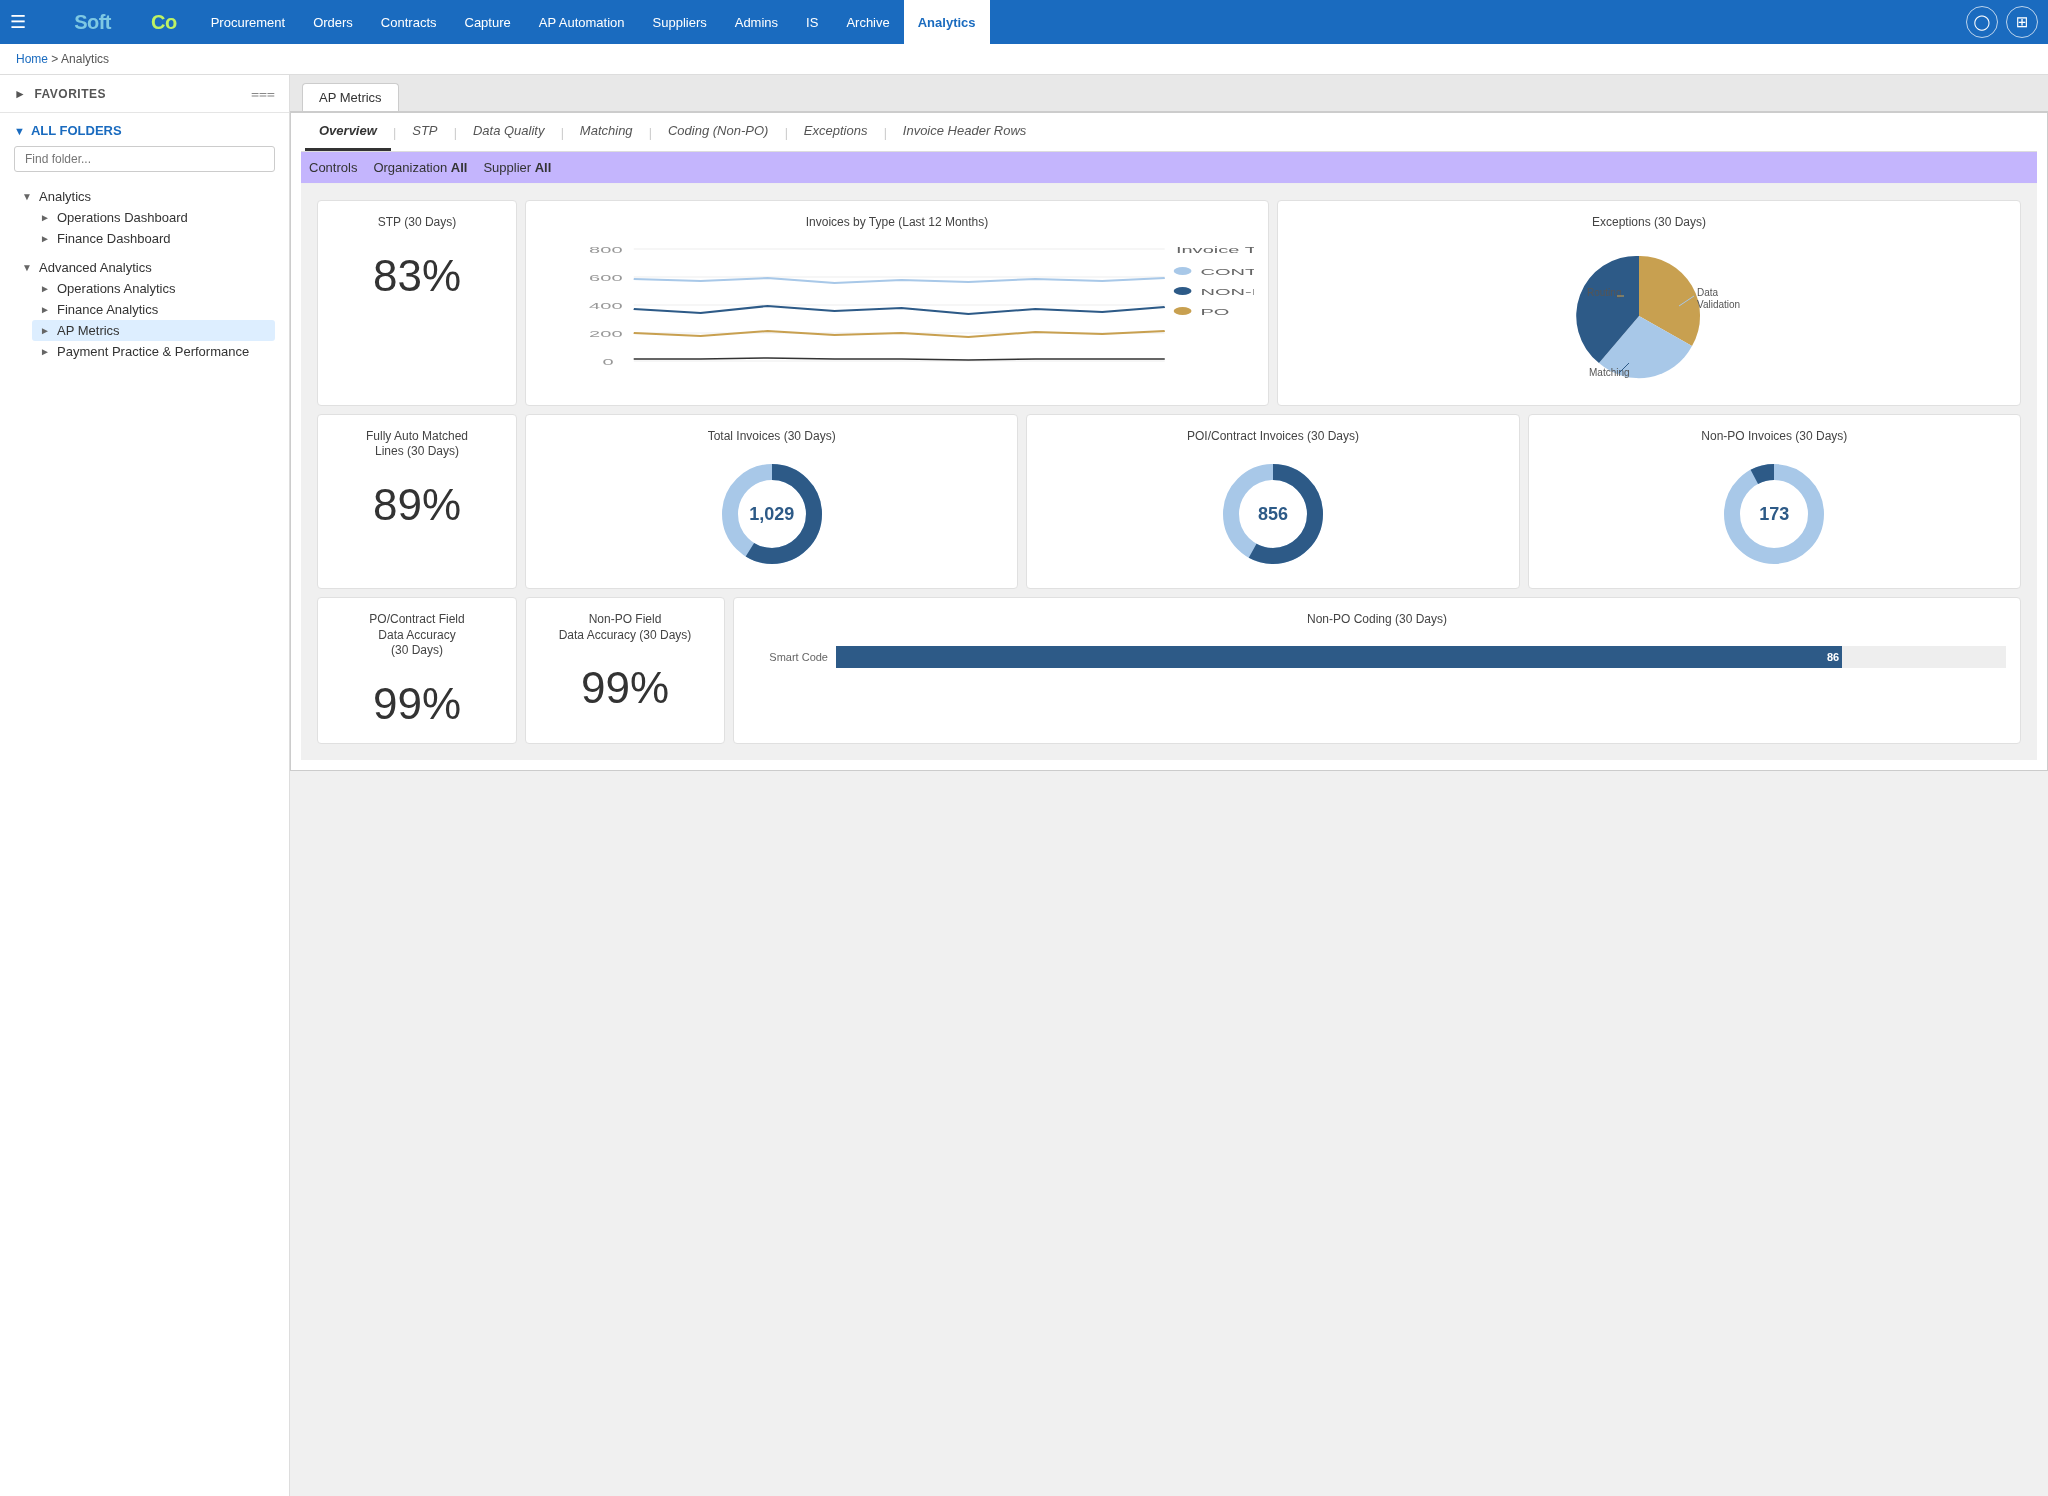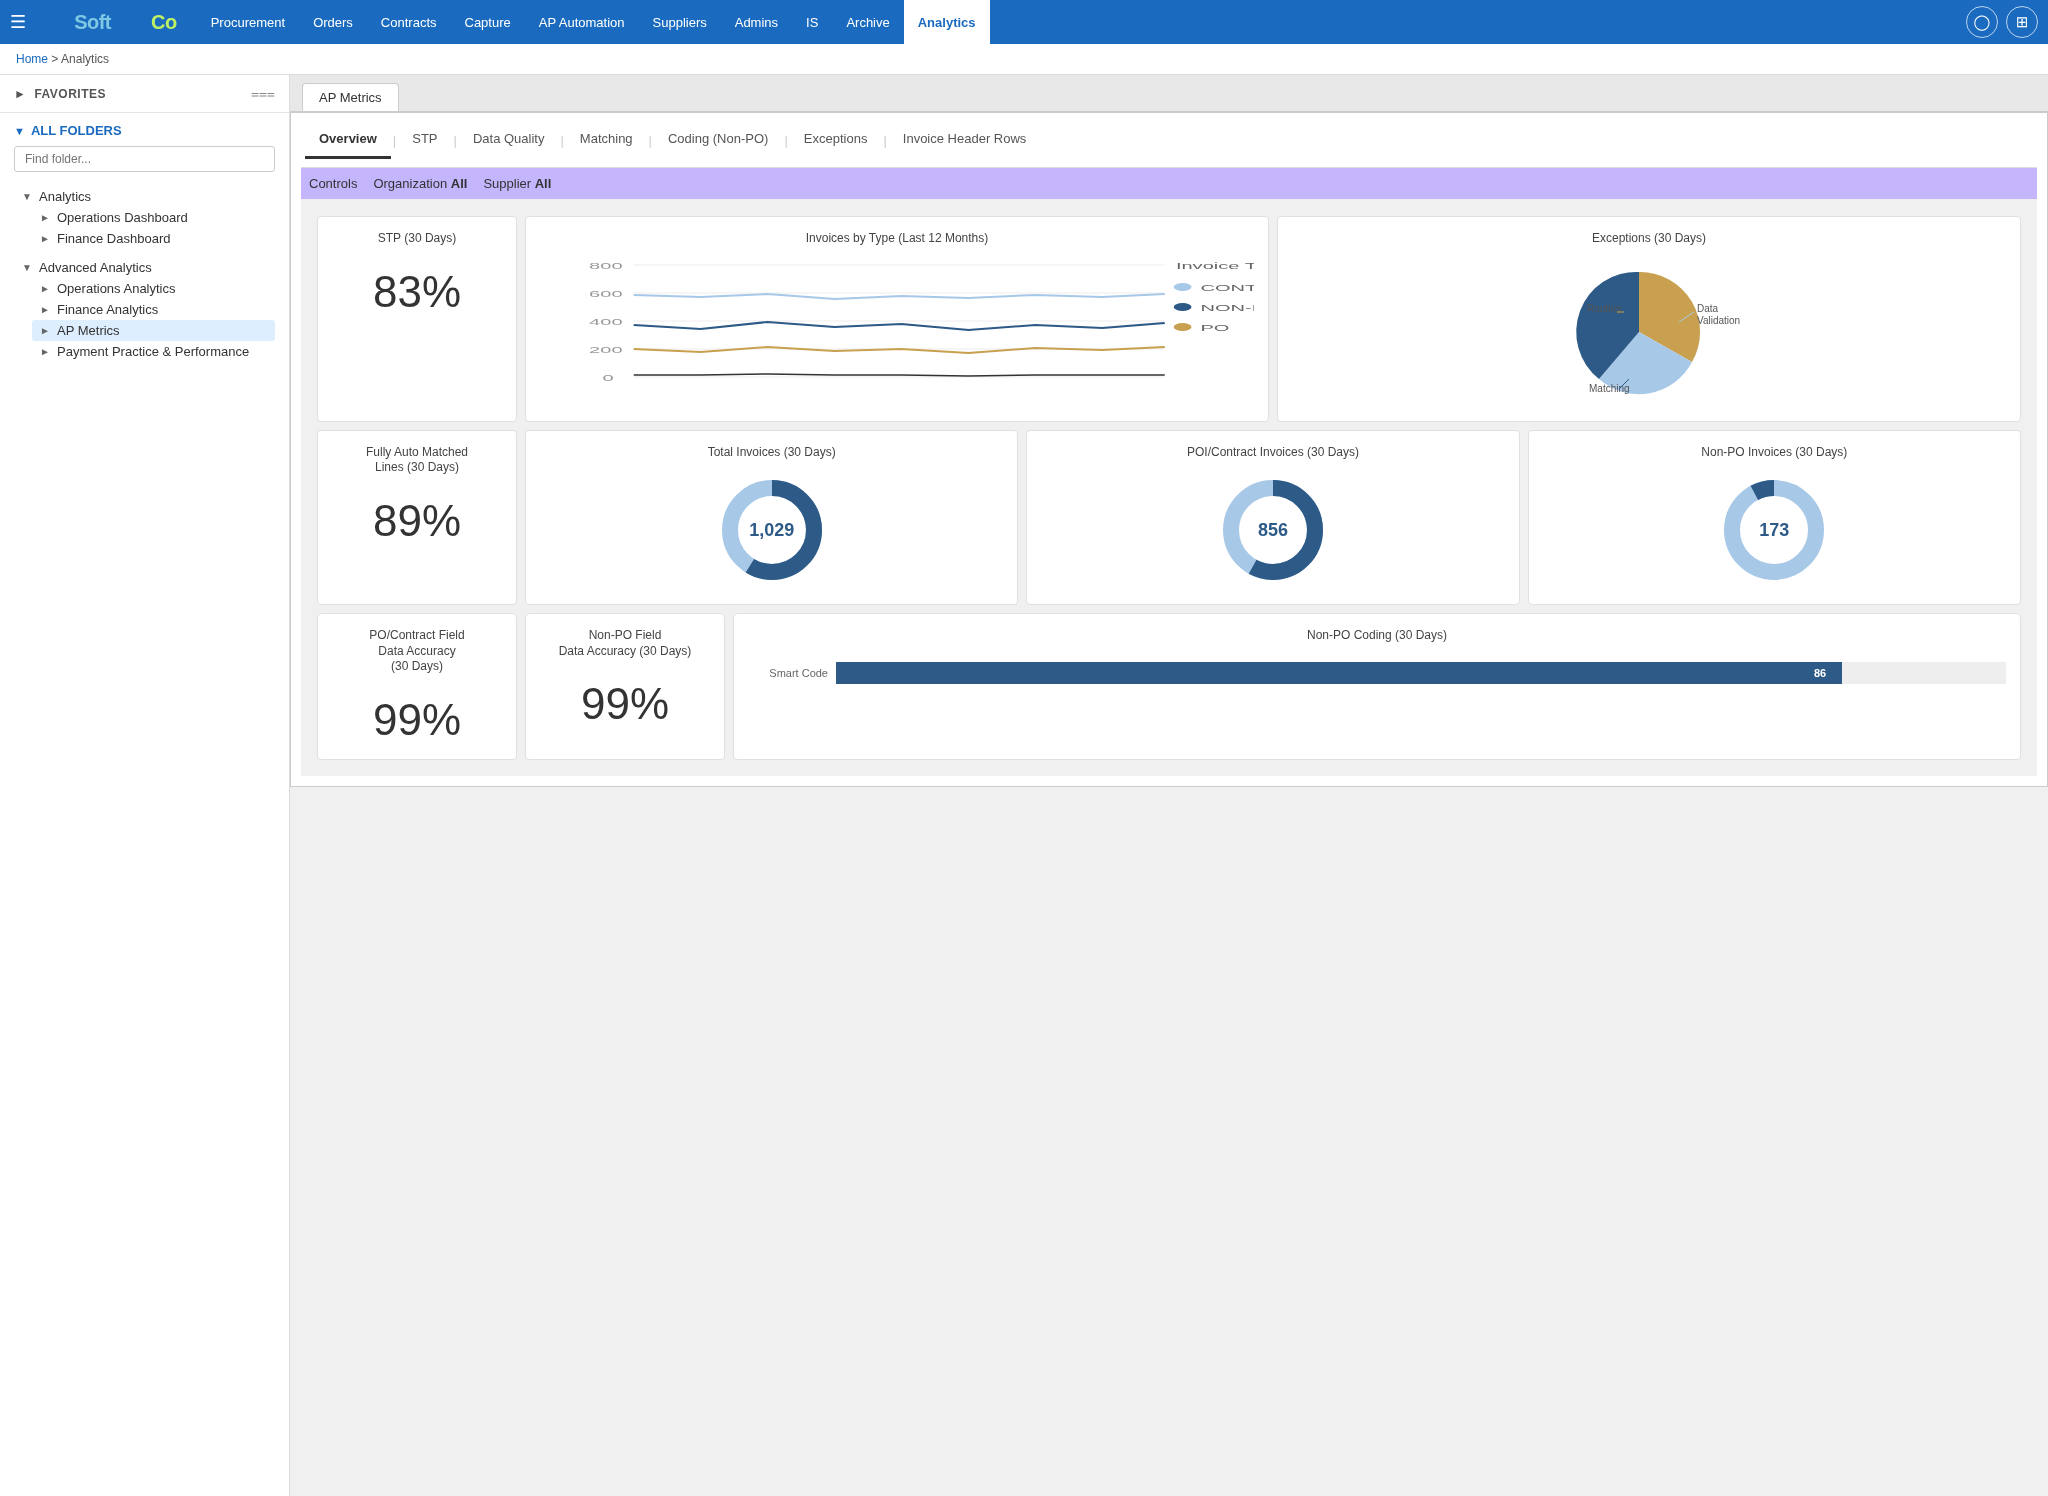--- a/index.html
+++ b/index.html
@@ -176,24 +176,25 @@
       padding: 0 10px 10px;
       background: white;
       border: 1px solid #ccc;
       margin: 0;
     }
 
     
     .sub-nav {
       display: flex;
       align-items: center;
-      padding: 8px 4px;
+      padding: 0 4px;
       border-bottom: 1px solid #ddd;
       background: white;
       gap: 0;
+      font-style: italic;
     }
     .sub-nav-item {
       padding: 10px 14px;
       cursor: pointer;
       font-size: 13px;
       color: #555;
       border-bottom: 3px solid transparent;
       white-space: nowrap;
     }
     .sub-nav-item.active {
@@ -260,21 +261,21 @@
       color: #2d5a87;
       text-align: center;
     }
 
     
     .bar-chart { padding: 8px 0; }
     .bar-row { display: flex; align-items: center; margin-bottom: 10px; gap: 8px; }
     .bar-row-label { font-size: 11px; color: #666; width: 80px; text-align: right; }
     .bar-track { flex: 1; height: 22px; background: #eee; position: relative; }
     .bar-fill { height: 100%; position: relative; display: flex; align-items: center; padding-left: 6px; }
-    .bar-value { font-size: 11px; color: white; font-weight: 600; position: absolute; right: 16px; }
+    .bar-value { font-size: 11px; color: white; font-weight: 600; position: absolute; right: 3px; }
   </style>
 </head>
 <body>
 
 <nav class="top-nav">
   <span class="nav-hamburger">☰</span>
   <span class="nav-logo">
     <span>Soft</span><span style="color:#bef264;">Co</span>
   </span>
   <div class="nav-items">

